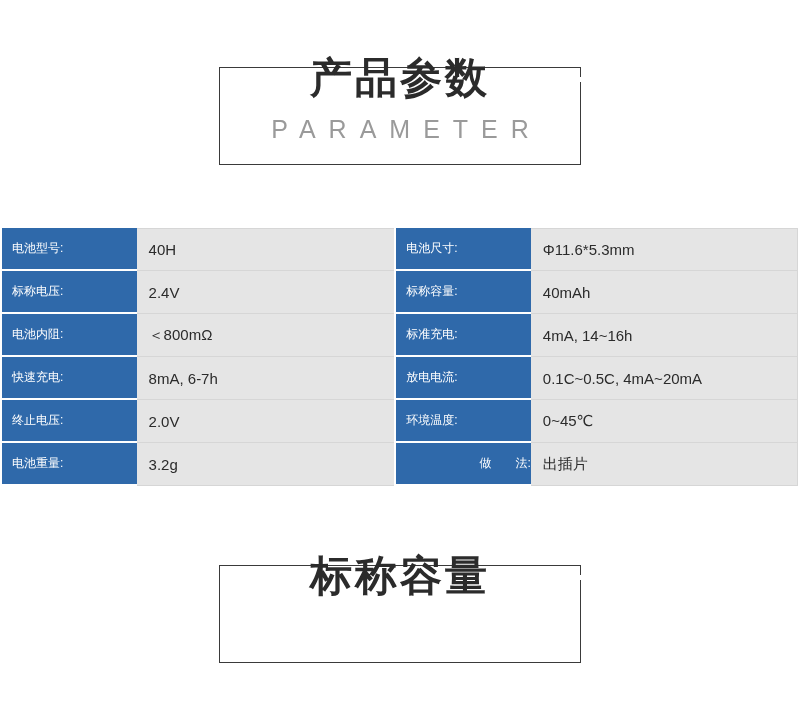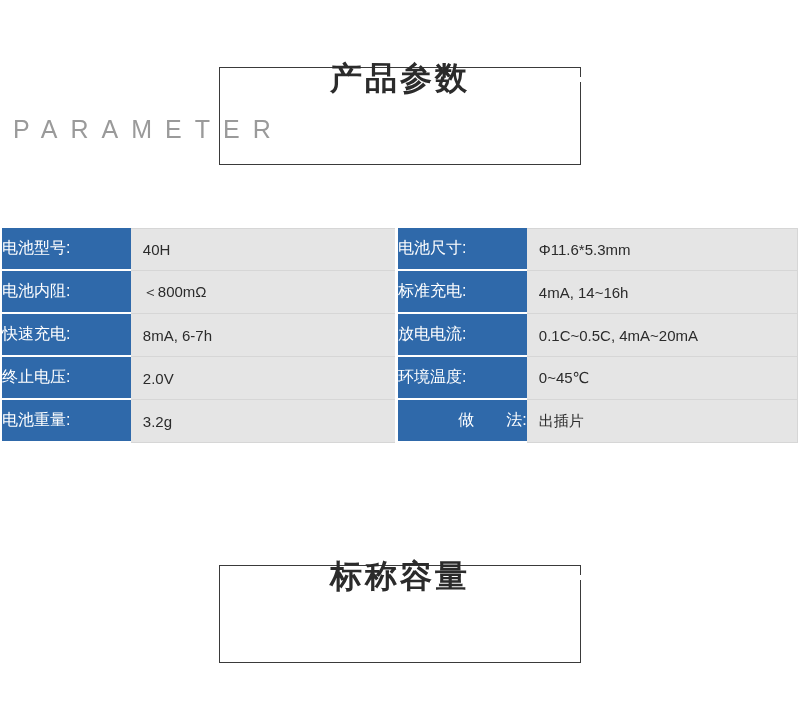--- a/index.html
+++ b/index.html
@@ -39,33 +39,33 @@
     width: 278px;
     height: 5px;
     background: #ffffff;
   }
   .header-cn {
     position: absolute;
     left: 0;
     top: 0;
     width: 800px;
     text-align: center;
-    font-size: 32px;
+    font-size: 42px;
     font-weight: bold;
     color: #2b2b2b;
     letter-spacing: 3px;
     line-height: 56px;
     white-space: nowrap;
   }
   .header-en {
     position: absolute;
     left: 0;
     top: 62px;
     width: 800px;
-    text-align: left;
+    text-align: center;
     font-size: 25px;
     font-weight: normal;
     color: #9a9a9a;
     letter-spacing: 13px;
     text-indent: 13px;
     line-height: 34px;
     white-space: nowrap;
   }
 
   #parameter-header { top: 50px; }
@@ -83,23 +83,23 @@
   .spec-table td {
     height: 41px;
     padding: 0;
     vertical-align: middle;
     font-size: 15px;
     color: #2b2b2b;
   }
   td.label-cell {
     background: #2f69aa;
     color: #ffffff;
-    font-size: 16px;
+    font-size: 12px;
     width: 133px;
-    padding-left: 0;
+    padding-left: 10px;
     border-bottom: 2px solid #ffffff;
     white-space: nowrap;
   }
   td.value-cell {
     background: #e5e5e5;
     width: 265px;
     padding-left: 12px;
     border: 1px solid #d6d6d6;
     border-left: none;
     border-top: none;
@@ -132,20 +132,27 @@
 <table class="spec-table">
   <tbody>
     <tr class="first-row">
       <td class="label-cell">电池型号:</td>
       <td class="value-cell left-value">40H</td>
       <td class="gap-cell"></td>
       <td class="label-cell">电池尺寸:</td>
       <td class="value-cell">Φ11.6*5.3mm</td>
     </tr>
     <tr>
+      <td class="label-cell">标称电压:</td>
+      <td class="value-cell left-value">2.4V</td>
+      <td class="gap-cell"></td>
+      <td class="label-cell">标称容量:</td>
+      <td class="value-cell">40mAh</td>
+    </tr>
+    <tr>
       <td class="label-cell">电池内阻:</td>
       <td class="value-cell left-value">＜800mΩ</td>
       <td class="gap-cell"></td>
       <td class="label-cell">标准充电:</td>
       <td class="value-cell">4mA, 14~16h</td>
     </tr>
     <tr>
       <td class="label-cell">快速充电:</td>
       <td class="value-cell left-value">8mA, 6-7h</td>
       <td class="gap-cell"></td>

